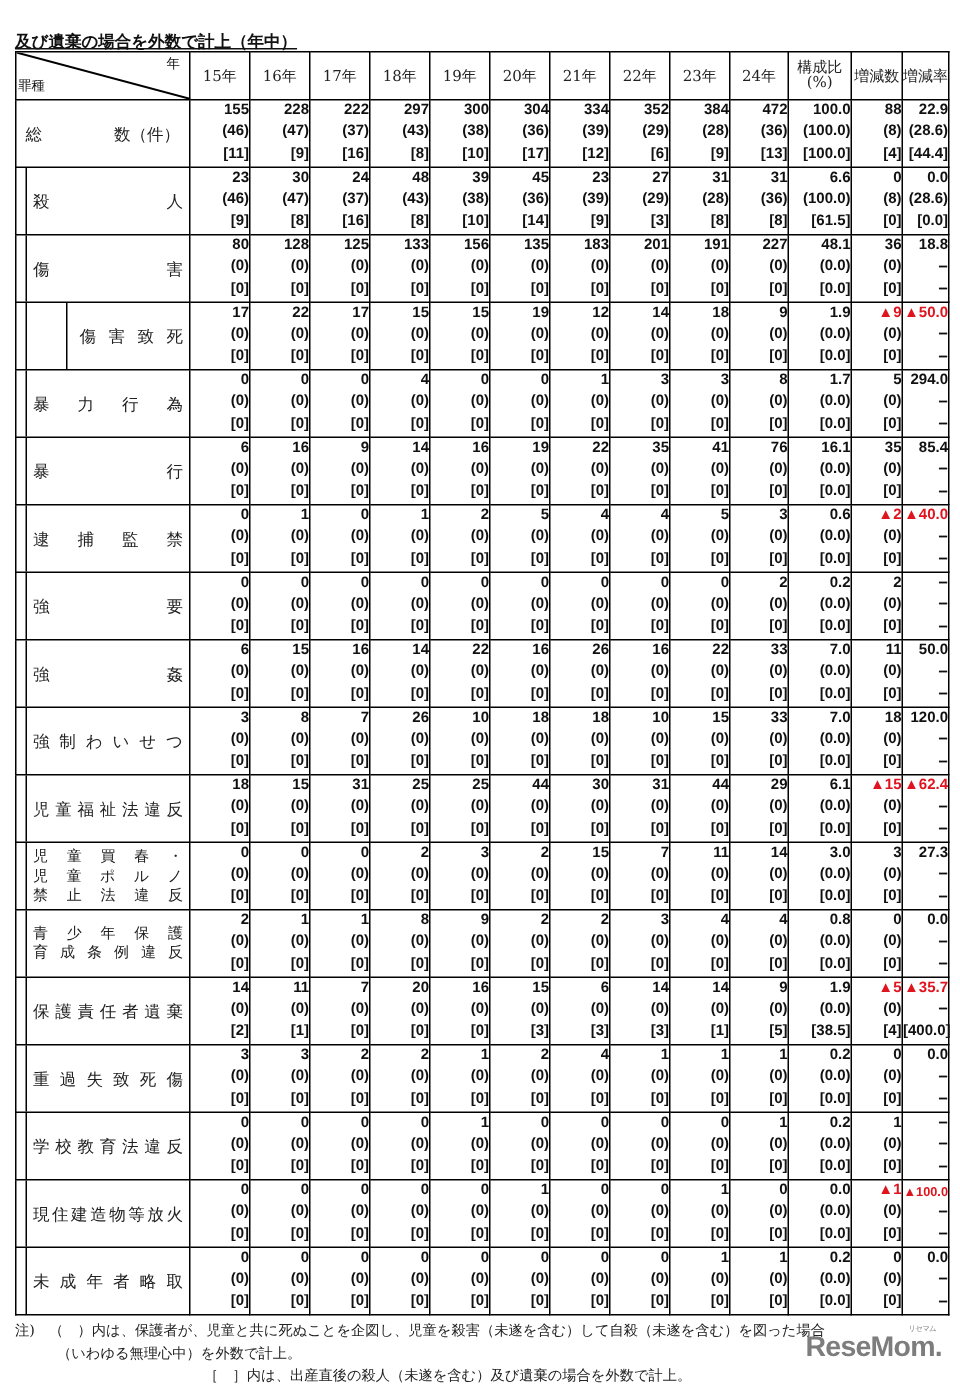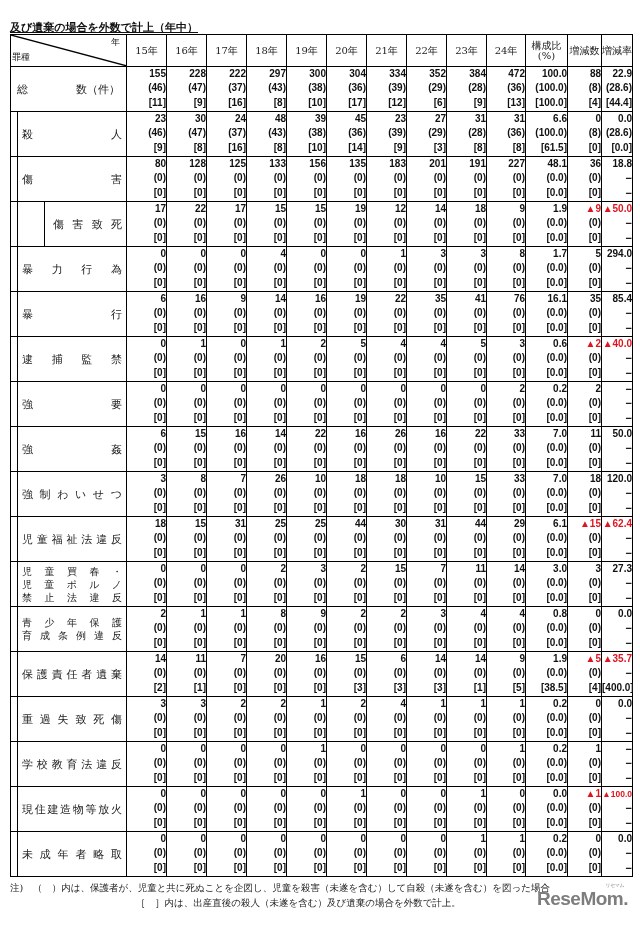--- a/index.html
+++ b/index.html
@@ -1521,19 +1521,20 @@
           <div>0.0</div>
           <div class="dash">−</div>
           <div class="dash">−</div>
         </td>
       </tr>
     </tbody>
 </table>
 
 <div class="notes">
   <div class="n1">注)　（　）内は、保護者が、児童と共に死ぬことを企図し、児童を殺害（未遂を含む）して自殺（未遂を含む）を図った場合</div>
+  <div class="n2">（いわゆる無理心中）を外数で計上。</div>
   <div class="n3">［　］内は、出産直後の殺人（未遂を含む）及び遺棄の場合を外数で計上。</div>
 </div>
 
 <div class="watermark">
   <span>ReseMom.</span>
   <span class="ruby">リセマム</span>
 </div>
 
 </body></html>

